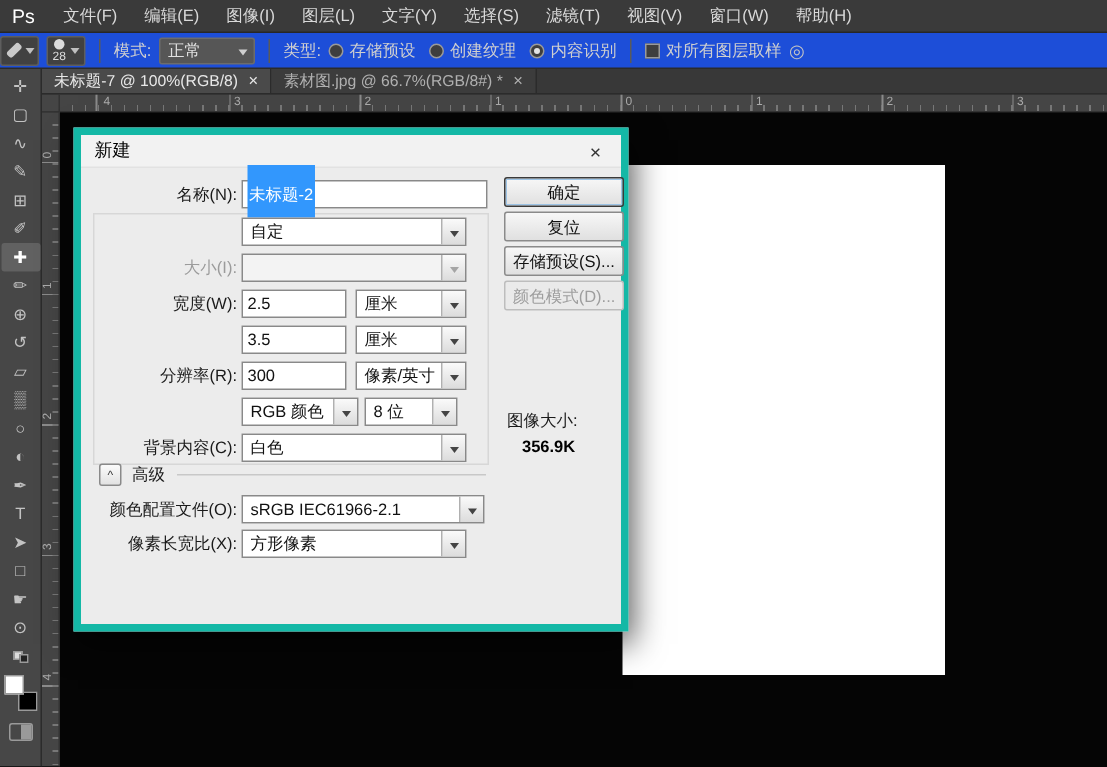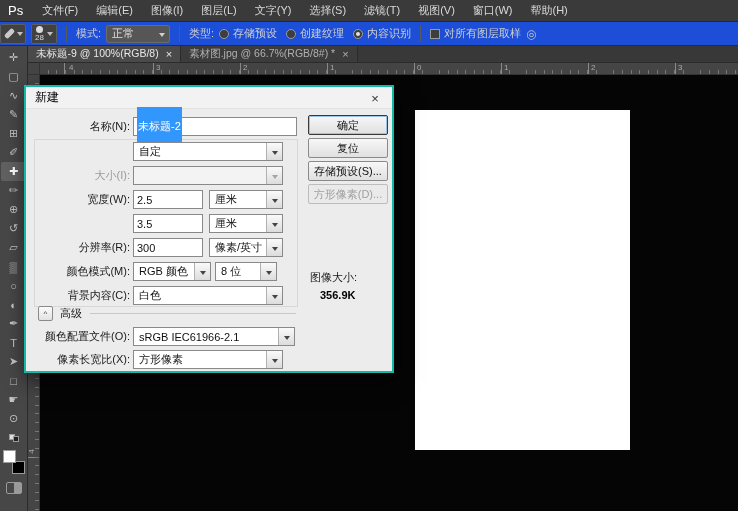--- a/index.html
+++ b/index.html
@@ -61,21 +61,21 @@
   .vruler{position:absolute;left:28px;top:75px;bottom:0;width:12px;background:#454545;border-right:1px solid #333;overflow:hidden}
   .vruler .majors{position:absolute;inset:0;background:repeating-linear-gradient(180deg,transparent 0 86px,#8a8a8a 86px 87px);background-position:0 35px}
   .vruler .minors{position:absolute;top:0;bottom:0;right:0;width:4px;background:repeating-linear-gradient(180deg,transparent 0 7.7px,#777 7.7px 8.7px)}
   .vruler .rlab{position:absolute;left:1px;font-size:8px;color:#aaa;transform:rotate(-90deg);transform-origin:center}
 
   
   .canvas{position:absolute;left:40px;top:75px;right:0;bottom:0;background:#050505}
   .document{position:absolute;left:375px;top:35px;width:215px;height:340px;background:#ffffff}
 
   
-  .dialog{position:absolute;left:24px;top:85px;width:370px;height:288px;background:#ececec;border:2px solid #14b8a6;box-shadow:3px 8px 20px rgba(0,0,0,.65);z-index:50;color:#111}
+  .dialog{position:absolute;left:49px;top:85px;width:370px;height:336px;background:#ececec;border:5px solid #14b8a6;box-shadow:3px 8px 20px rgba(0,0,0,.65);z-index:50;color:#111}
   .dlg-title{position:absolute;left:0;top:0;right:0;height:22px;background:#f2f2f2;display:flex;align-items:center;padding-left:9px;font-size:12px;color:#000;border-bottom:1px solid #e2e2e2}
   .dlg-close{position:absolute;right:0;top:0;width:34px;height:22px;display:flex;align-items:center;justify-content:center;font-size:13px;color:#333;cursor:default}
   .lbl{position:absolute;left:0;width:104px;height:19px;display:flex;align-items:center;justify-content:flex-end;color:#1a1a1a}
   .lbl.dis{color:#9b9b9b}
   .inp{position:absolute;height:19px;background:#fff;border:1px solid #898989;display:flex;align-items:center;padding:0 3px;color:#111}
   .sel-text{background:#3297fd;color:#fff;padding:12px 1px}
   .dd{position:absolute;height:19px;background:#fff;border:1px solid #898989;display:flex;align-items:center;padding:0 18px 0 5px;color:#111;white-space:nowrap;overflow:hidden}
   .dd::before{content:"";position:absolute;right:0;top:0;bottom:0;width:15px;background:linear-gradient(#fafafa,#dcdcdc);border-left:1px solid #b0b0b0}
   .dd::after{content:"";position:absolute;right:4px;top:8px;border:3.5px solid transparent;border-top:4px solid #444}
   .dd.dis{background:#f3f3f3;color:#9b9b9b}
@@ -215,21 +215,21 @@
     </div>
   <div class="swatches">
     <span class="swatch fg" style="background: rgb(255, 255, 255);"></span>
     <span class="swatch bg" style="background: rgb(0, 0, 0);"></span>
   </div>
   <div class="qmask"></div>
 </div>
 
 <div class="tabbar">
   <div class="tab active">
-    <span>未标题-9 @ 100%(RGB/8)</span>
+    <span>未标题-7 @ 100%(RGB/8)</span>
     <span class="tab-close">×</span>
   </div>
   <div class="tab inactive">
     <span>素材图.jpg @ 66.7%(RGB/8#) *</span>
     <span class="tab-close">×</span>
   </div>
 </div>
 
 <div class="ruler-corner"></div>
 <div class="hruler">
@@ -294,21 +294,20 @@
   </div>
 
   <div class="lbl" style="top:151px">分辨率(R):</div>
   <div class="inp" style="left:107px;top:151px;width:70px">
     <span>300</span>
   </div>
   <div class="dd" style="left:183px;top:151px;width:74px">
     <span>像素/英寸</span>
   </div>
 
-  <div class="lbl" style="top:175px">颜色模式(M):</div>
   <div class="dd" style="left:107px;top:175px;width:78px">
     <span>RGB 颜色</span>
   </div>
   <div class="dd" style="left:189px;top:175px;width:62px">
     <span>8 位</span>
   </div>
 
   <div class="lbl" style="top:199px">背景内容(C):</div>
   <div class="dd" style="left:107px;top:199px;width:150px">
     <span>白色</span>
@@ -324,17 +323,17 @@
   </div>
 
   <div class="lbl" style="top:263px">像素长宽比(X):</div>
   <div class="dd" style="left:107px;top:263px;width:150px">
     <span>方形像素</span>
   </div>
 
   <div class="btn default" style="top:28px">确定</div>
   <div class="btn" style="top:51px">复位</div>
   <div class="btn" style="top:74px">存储预设(S)...</div>
-  <div class="btn disabled" style="top:97px">方形像素(D)...</div>
+  <div class="btn disabled" style="top:97px">颜色模式(D)...</div>
 
   <div class="imgsize-lbl">图像大小:</div>
   <div class="imgsize-val">356.9K</div>
 </div>
 
 </body></html>

